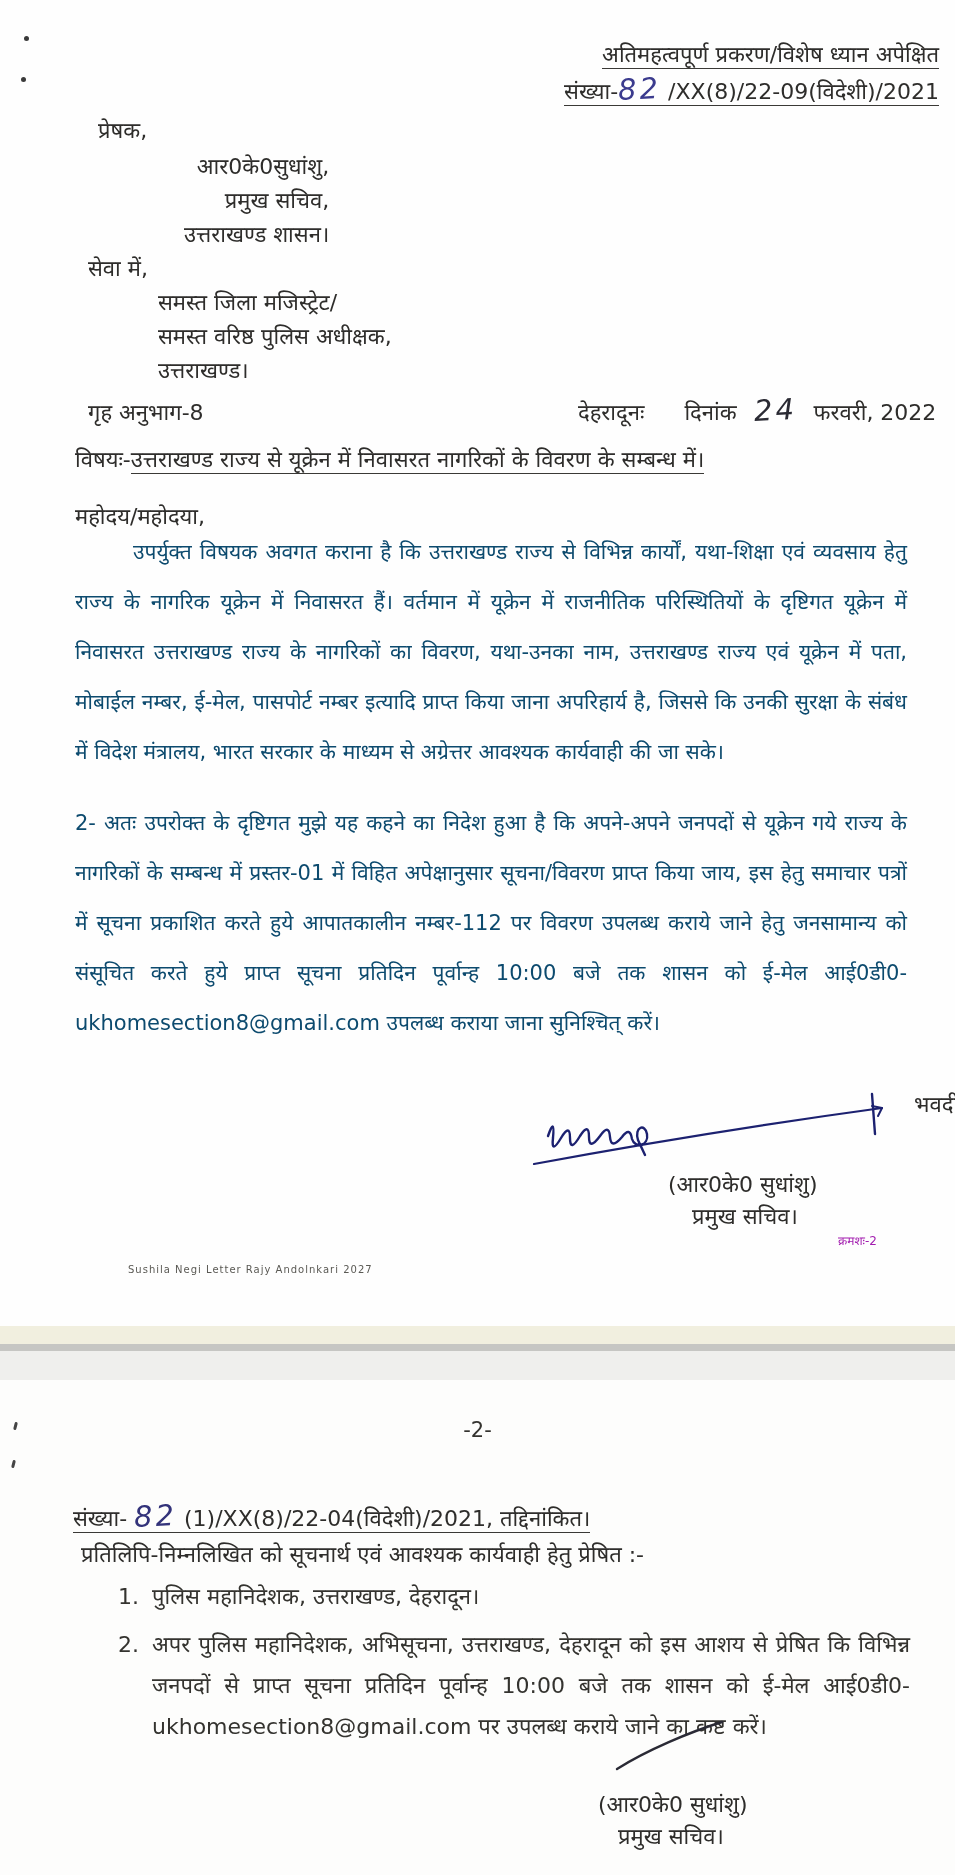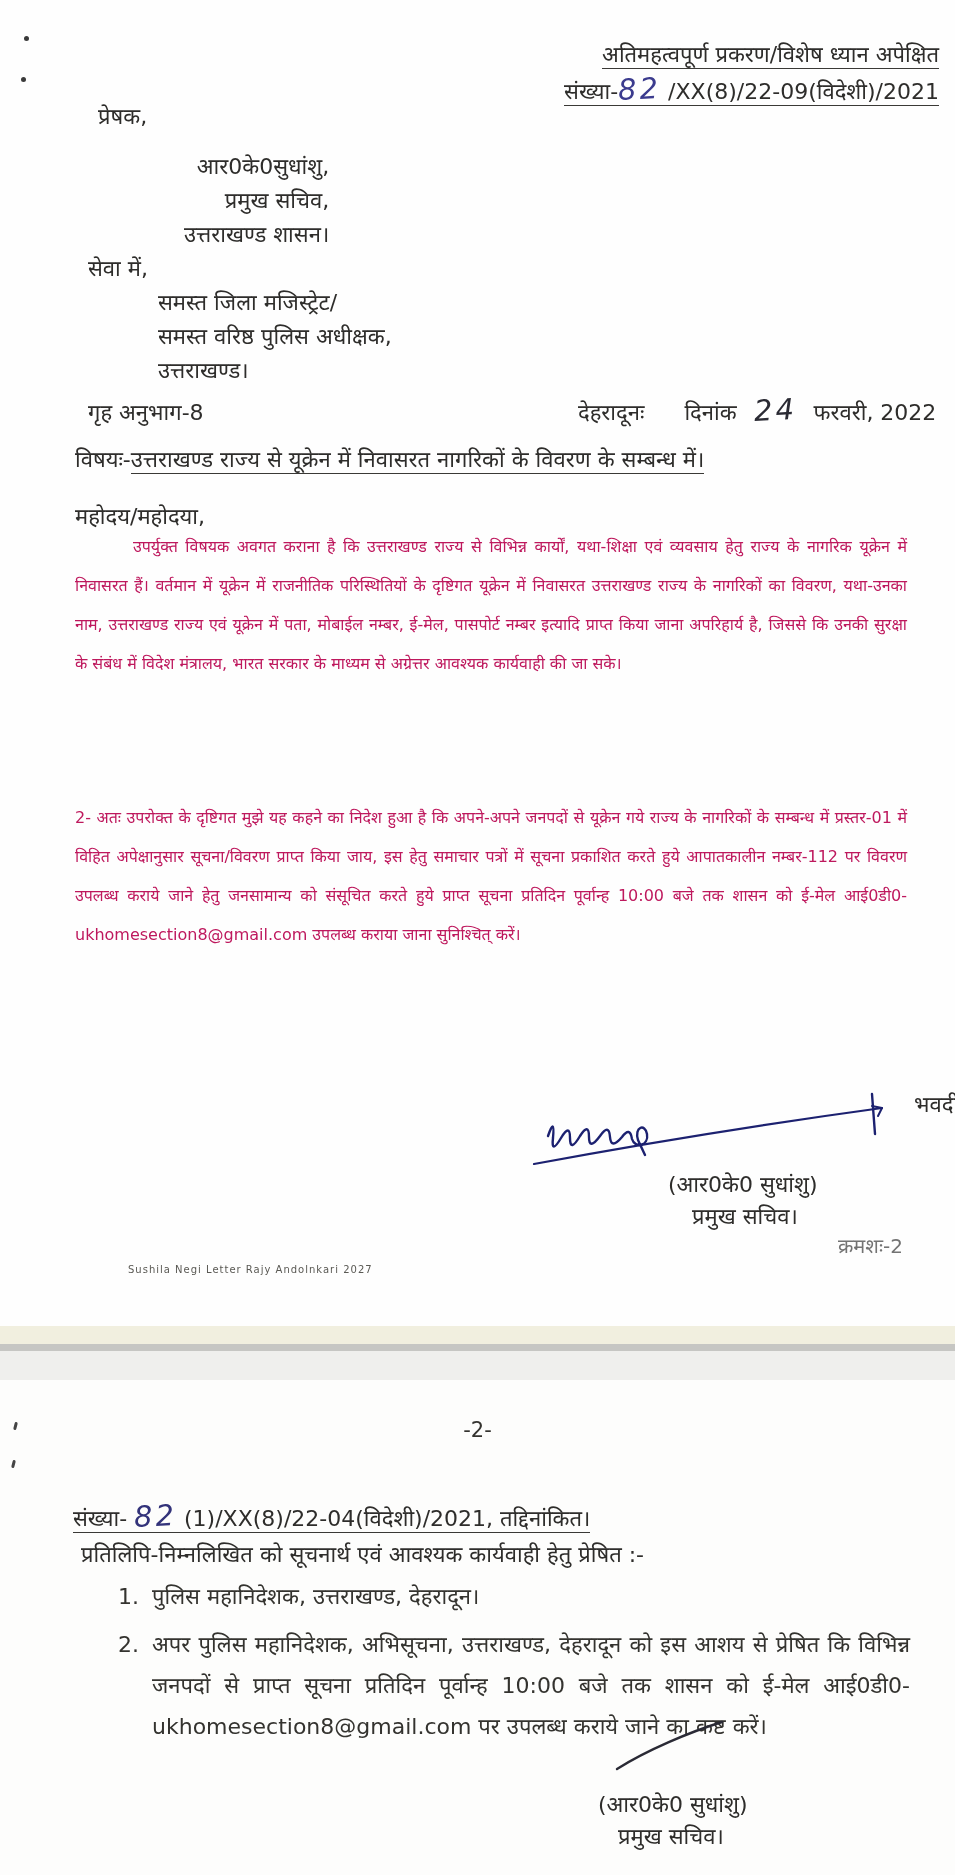--- a/index.html
+++ b/index.html
@@ -9,21 +9,21 @@
     font-family:"DejaVu Sans","Liberation Sans",sans-serif;
     color:#2e2d2b;
     -webkit-font-smoothing:antialiased;
   }
   .page{position:absolute;left:0;width:955px;background:#fefefe;overflow:hidden;}
   #page1{top:0;height:1326px;}
   #page2{top:1380px;height:495px;background:#fdfdfc;}
   .abs{position:absolute;}
   .doc{font-size:22px;line-height:34px;color:#2e2d2b;}
   .u{border-bottom:1.6px solid #3a3936;padding-bottom:1px;}
-  .para{font-size:16px;line-height:39px;text-align:justify;color:#be185d;}
+  .para{font-size:21px;line-height:50px;text-align:justify;color:#0c4a6e;}
   .hw{font-style:italic;letter-spacing:3px;display:inline-block;transform:rotate(-3deg);font-size:29px;line-height:20px;}
   .hw-blue{color:#3b3b8e;}
   .hw-dark{color:#2a2a33;}
   .hw-navy{color:#33337a;}
   .dot{width:5px;height:5px;border-radius:50%;background:#3a3a3a;}
   .tinymark{width:3px;height:8px;background:#444;border-radius:2px;transform:rotate(14deg);}
   .sep-beige{position:absolute;left:0;top:1326px;width:955px;height:18px;background:#f1efdf;}
   .sep-line{position:absolute;left:0;top:1344px;width:955px;height:7px;background:#c6c6c3;}
   .sep-band{position:absolute;left:0;top:1351px;width:955px;height:29px;background:#efefed;}
   .sig-svg{display:block;}
@@ -41,21 +41,21 @@
   <div class="abs dot" style="left:24px;top:36px;"></div>
   <div class="abs dot" style="left:21px;top:77px;"></div>
 
   <div class="abs doc" style="top:38px;right:16px;text-align:right;">
     <div><span class="u">अतिमहत्वपूर्ण प्रकरण/विशेष ध्यान अपेक्षित</span></div>
     <div style="margin-top:3px;">
       <span class="u"><span>संख्या-</span><span class="hw hw-blue">82</span><span> /XX(8)/22-09(विदेशी)/2021</span></span>
     </div>
   </div>
 
-  <div class="abs doc" style="left:98px;top:100px;text-align:center;">प्रेषक,</div>
+  <div class="abs doc" style="left:98px;top:114px;text-align:center;">प्रेषक,</div>
   <div class="abs doc" style="left:184px;top:150px;text-align:right;">
     <div>आर0के0सुधांशु,</div>
     <div>प्रमुख सचिव,</div>
     <div>उत्तराखण्ड शासन।</div>
   </div>
 
   <div class="abs doc" style="left:88px;top:252px;">सेवा में,</div>
   <div class="abs doc" style="left:158px;top:286px;">
     <div>समस्त जिला मजिस्ट्रेट/</div>
     <div>समस्त वरिष्ठ पुलिस अधीक्षक,</div>
@@ -86,21 +86,21 @@
   <svg class="abs sig-svg" style="left:530px;top:1092px;" width="362" height="82" viewBox="0 0 362 82">
     <path d="M342,2 l3,40" stroke="#1c2170" stroke-width="2.4" fill="none" stroke-linecap="round"></path>
     <path d="M18,44 q7,-20 5,2 q-2,17 8,0 q9,-15 9,0 q0,15 10,-2 q9,-14 9,1 q0,14 11,-1 q9,-13 10,1 q1,13 12,0 q8,-11 10,2 c3,10 17,7 15,-5 c-2,-11 -13,-7 -9,6 l7,15" stroke="#1c2170" stroke-width="2.4" fill="none" stroke-linecap="round"></path>
     <path d="M4,72 C90,56 220,34 352,16" stroke="#1c2170" stroke-width="2.2" fill="none" stroke-linecap="round"></path>
     <path d="M352,16 l-10,-2 M352,16 l-4,8" stroke="#1c2170" stroke-width="2" fill="none" stroke-linecap="round"></path>
   </svg>
 
   <div class="abs doc" style="left:668px;top:1168px;">(आर0के0 सुधांशु)</div>
   <div class="abs doc" style="left:692px;top:1200px;">प्रमुख सचिव।</div>
 
-  <div class="abs" style="left:838px;top:1232px;font-size:20px;color:#737373;">क्रमशः-2</div>
+  <div class="abs" style="left:838px;top:1232px;font-size:12px;color:#a21caf;">क्रमशः-2</div>
 
   <div class="abs small-note" style="left:128px;top:1264px;">Sushila Negi    Letter    Rajy Andolnkari   2027</div>
 </div>
 
 <div class="sep-beige"></div>
 <div class="sep-line"></div>
 <div class="sep-band"></div>
 
 <div class="page" id="page2">
 

